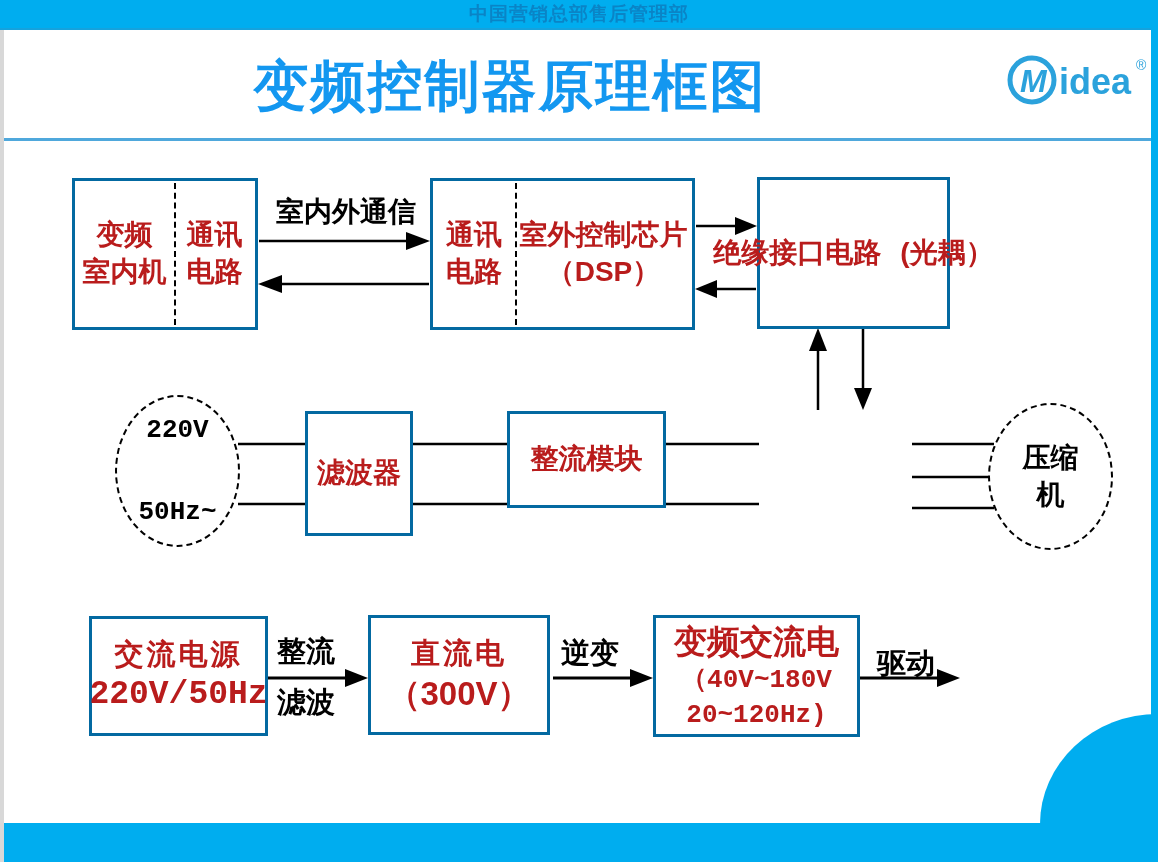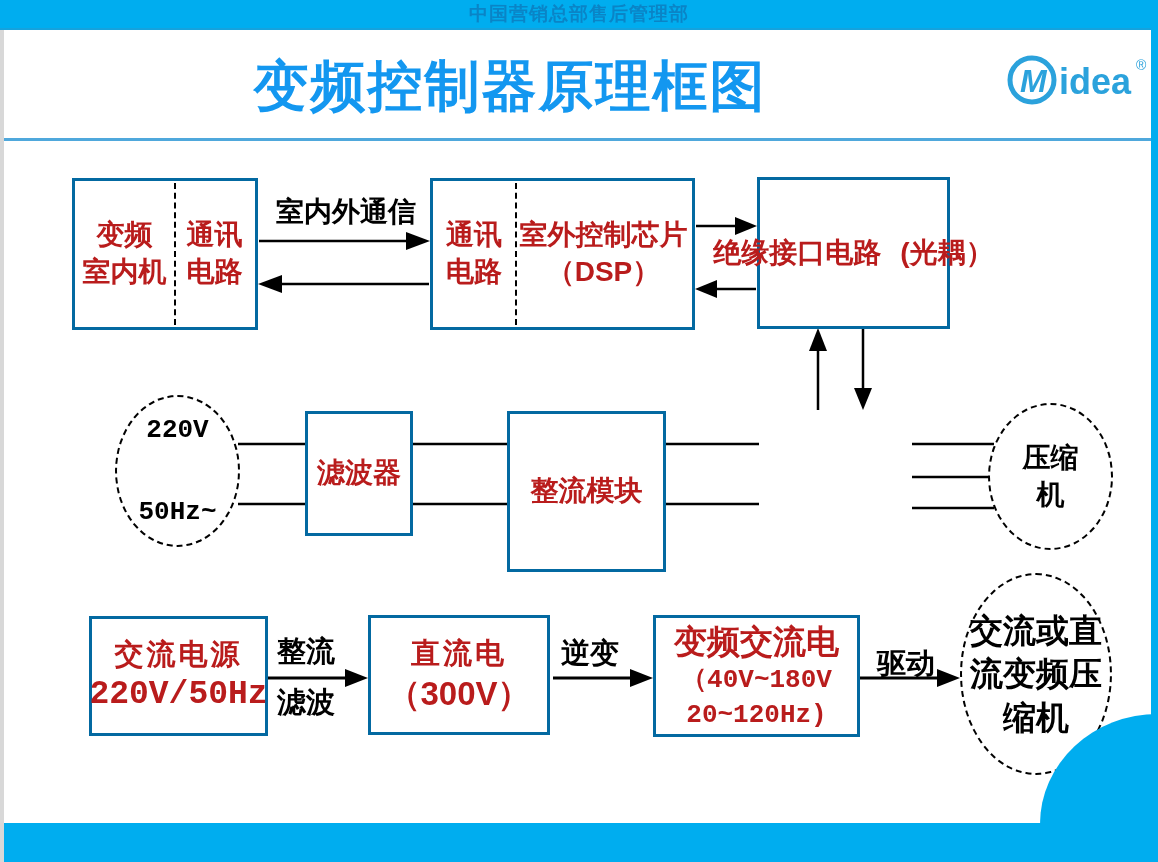--- a/index.html
+++ b/index.html
@@ -129,21 +129,21 @@
 
   <div class="circle" style="left:115px;top:395px;width:125px;height:152px;gap:48px;">
     <div class="dtext f26 mono">220V</div>
     <div class="dtext f26 mono">50Hz~</div>
   </div>
 
   <div class="box" style="left:305px;top:411px;width:108px;height:125px;">
     <div class="dtext f28">滤波器</div>
   </div>
 
-  <div class="box" style="left:507px;top:411px;width:159px;height:161px;">
+  <div class="box" style="left:507px;top:411px;width:159px;height:97px;">
     <div class="dtext f28">整流模块</div>
   </div>
 
 
   <div class="circle" style="left:988px;top:403px;width:125px;height:147px;">
     <div class="dtext f28">压缩</div>
     <div class="dtext f28">机</div>
   </div>
 
   <div class="box" style="left:89px;top:616px;width:179px;height:120px;flex-direction:column;">
@@ -162,23 +162,18 @@
   <div class="flabel f29" style="left:554px;top:634px;width:72px;">逆变</div>
 
   <div class="box" style="left:653px;top:615px;width:207px;height:122px;flex-direction:column;">
     <div class="dtext f27">变频交流电</div>
     <div class="dtext f26 mono">（40V~180V</div>
     <div class="dtext f26 mono">20~120Hz)</div>
   </div>
 
   <div class="flabel f29" style="left:868px;top:644px;width:76px;">驱动</div>
 
-  <div class="circle" style="left:960px;top:573px;width:152px;height:202px;">
-    <div class="dtext f27">交流或直</div>
-    <div class="dtext f27">流变频压</div>
-    <div class="dtext f27">缩机</div>
-  </div>
 
   <div class="corner-curve"></div>
   <div class="right-strip"></div>
   <div class="bottom-bar"></div>
 
 </div>
 
 </body></html>

